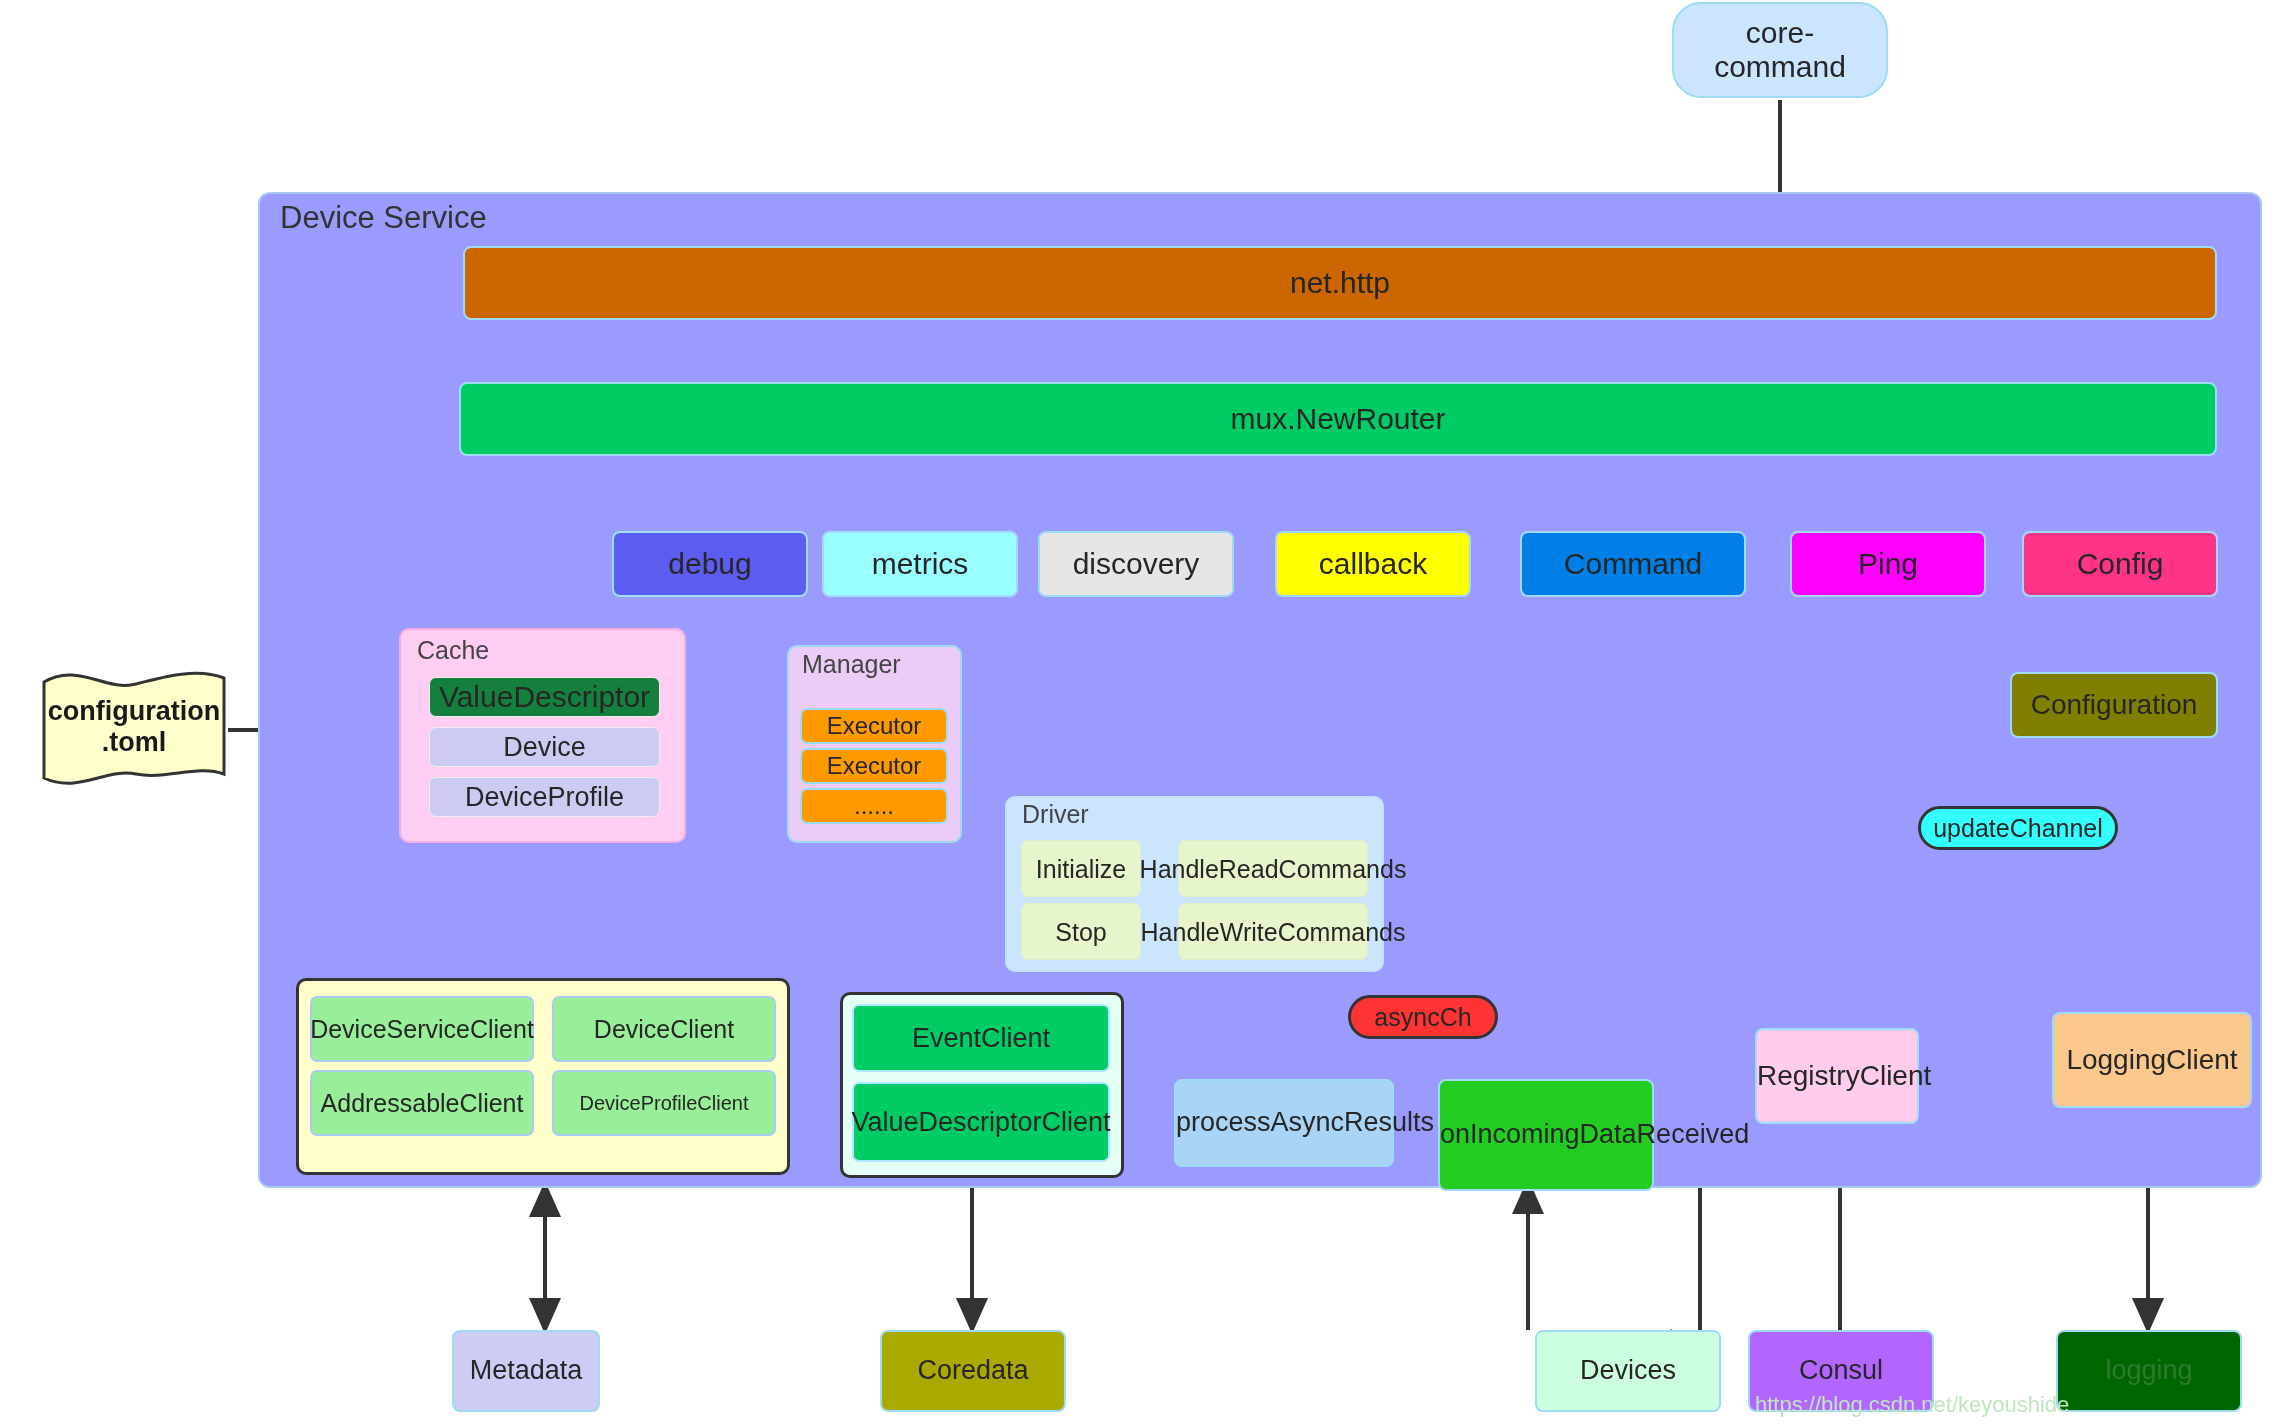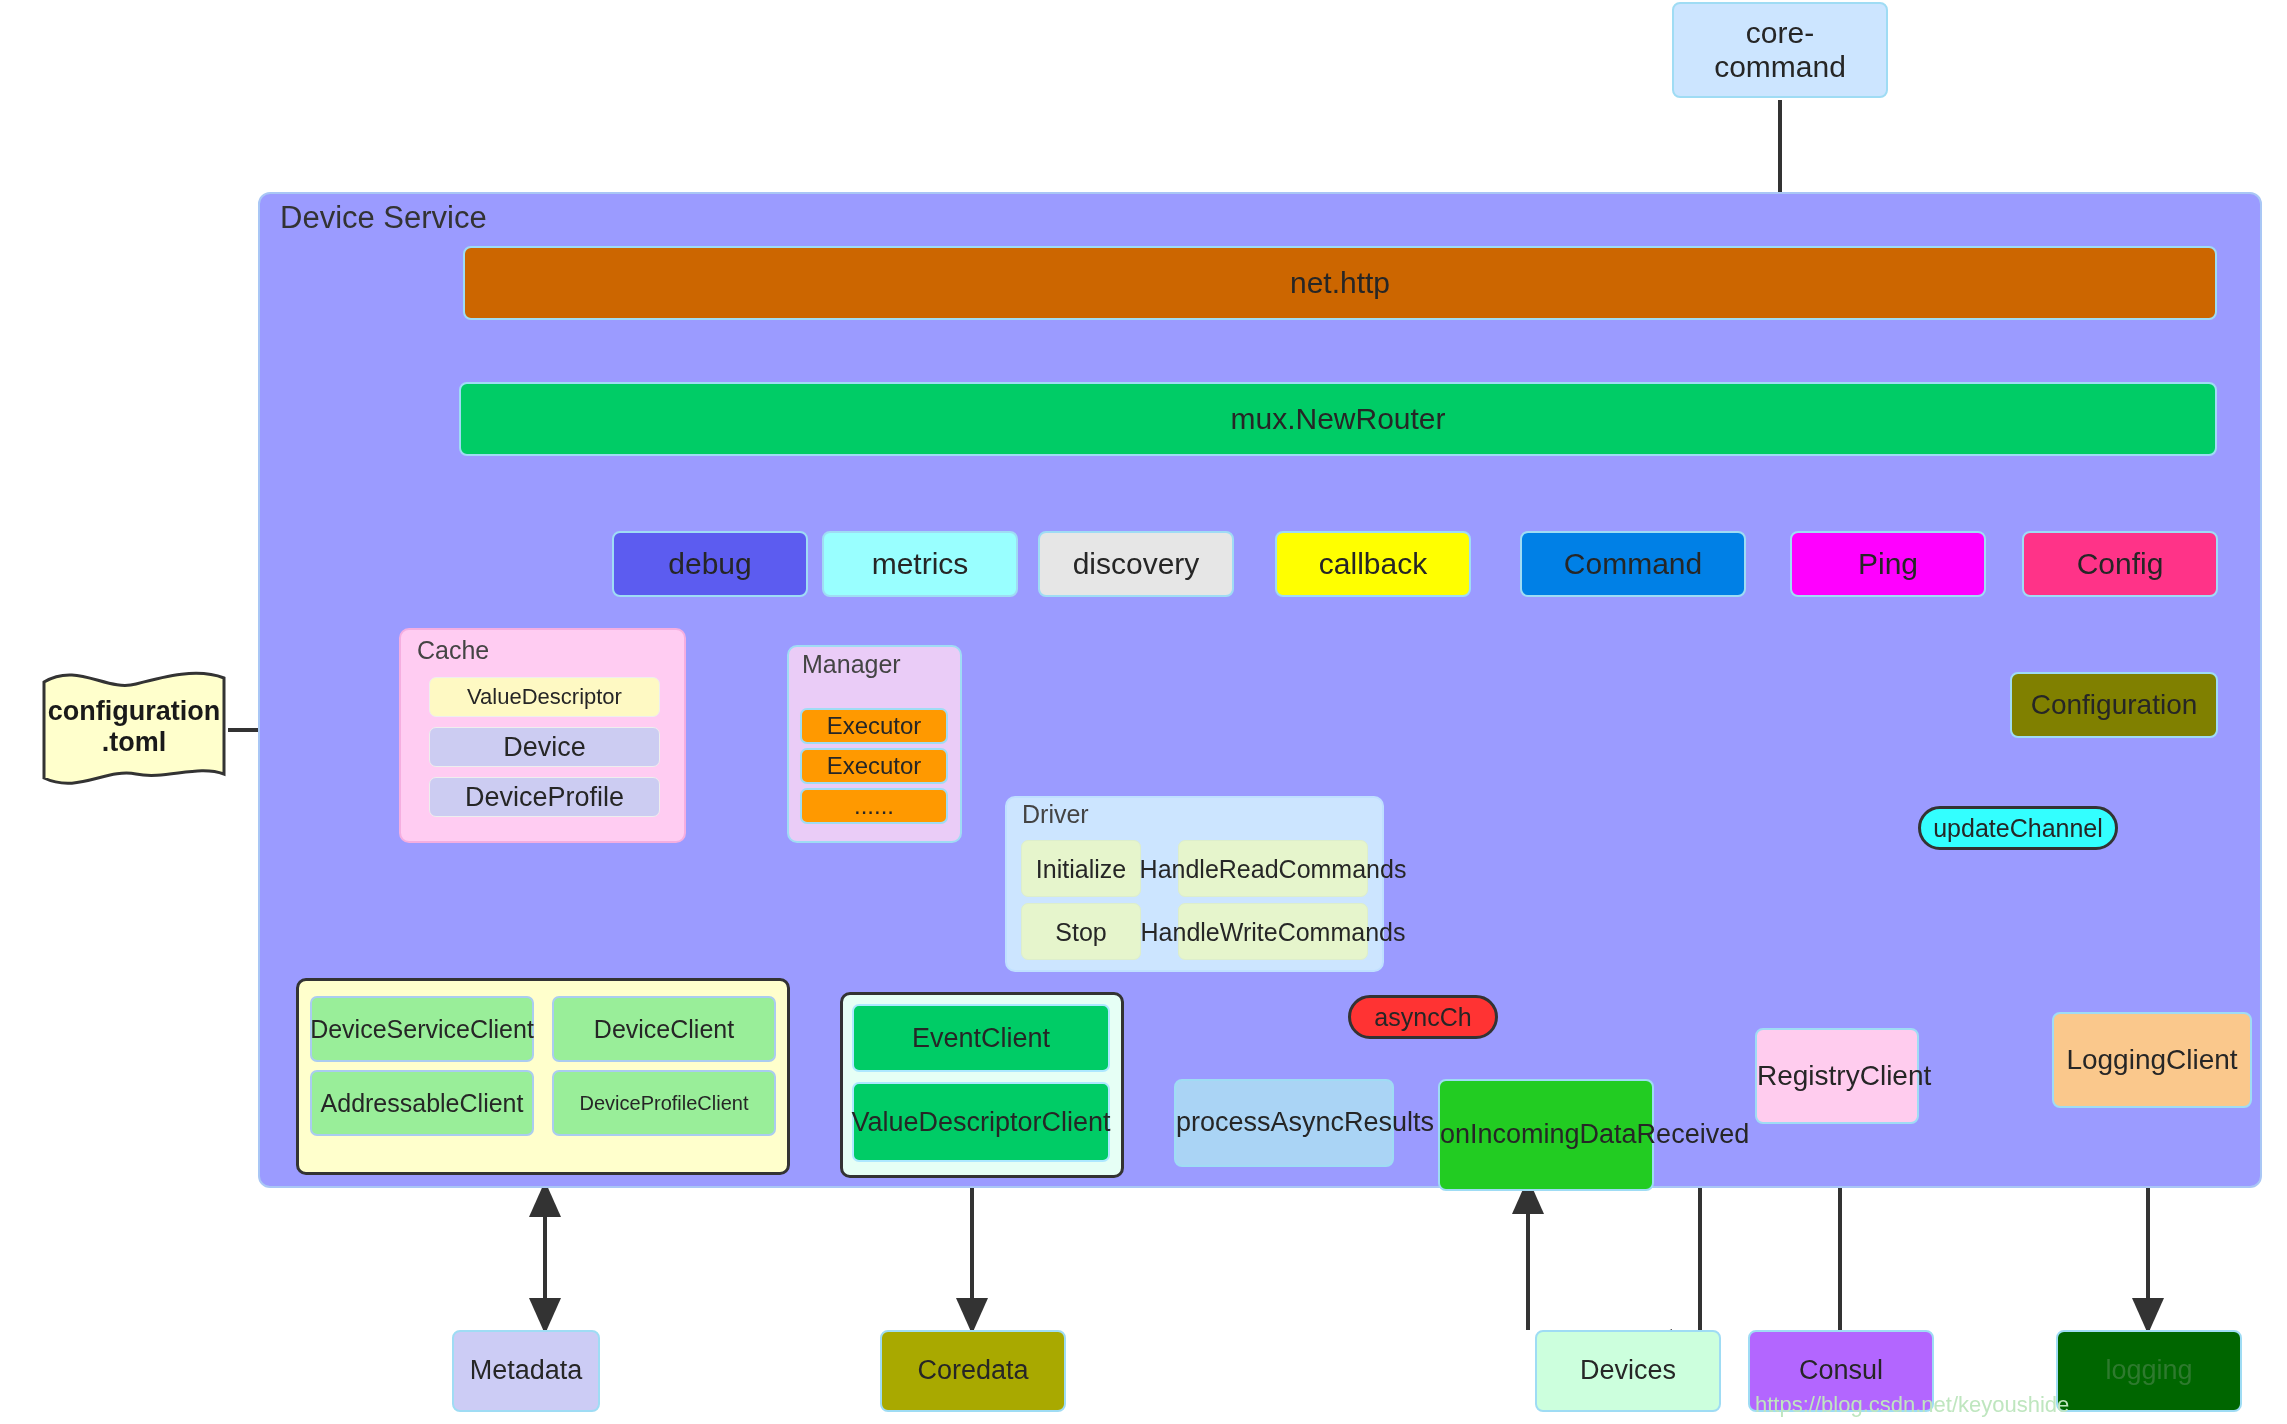--- a/index.html
+++ b/index.html
@@ -99,21 +99,21 @@
       <line x1="972" y1="1185" x2="972" y2="1330" marker-end="url(#ah)"></line>
 
       <line x1="1840" y1="1330" x2="1840" y2="1155" marker-end="url(#ah)"></line>
 
       <path d="M1840 1045 L1840 830 L1922 830" marker-end="url(#ah)"></path>
 
       <line x1="2148" y1="1110" x2="2148" y2="1330" marker-end="url(#ah)"></line>
     </g>
   </svg>
 
-  <div class="node" style="left:1672px;top:2px;width:216px;height:96px;background:#cce5ff;font-size:30px;">
+  <div class="node" style="left:1672px;top:2px;width:216px;height:96px;background:#cce5ff;font-size:30px;border-radius:29px;">
     <span>core-command</span>
   </div>
 
   <div class="container" style="left:258px;top:192px;width:2004px;height:996px;"></div>
   <div class="container-title" style="left:280px;top:200px;">Device Service</div>
 
   <div class="node" style="left:463px;top:246px;width:1754px;height:74px;background:#cc6600;font-size:30px;">
     <span>net.http</span>
   </div>
 
@@ -138,21 +138,21 @@
   </div>
   <div class="node" style="left:1790px;top:531px;width:196px;height:66px;background:#ff00ff;font-size:30px;">
     <span>Ping</span>
   </div>
   <div class="node" style="left:2022px;top:531px;width:196px;height:66px;background:#ff3388;font-size:30px;">
     <span>Config</span>
   </div>
 
   <div class="group" style="left:399px;top:628px;width:287px;height:215px;background:#ffccf2;border:2px solid #f5aee0;"></div>
   <div class="group-title" style="left:417px;top:636px;">Cache</div>
-  <div class="cell" style="left:429px;top:677px;width:231px;height:40px;background:#fef9c3;border:1px solid #eee;font-size:22px;">
+  <div class="cell" style="left:429px;top:677px;width:231px;height:40px;background:#15803d;border:1px solid #eee;font-size:30px;">
     <span>ValueDescriptor</span>
   </div>
   <div class="cell" style="left:429px;top:727px;width:231px;height:40px;background:#ccccf2;border:1px solid #eee;font-size:27px;">
     <span>Device</span>
   </div>
   <div class="cell" style="left:429px;top:777px;width:231px;height:40px;background:#ccccf2;border:1px solid #eee;font-size:27px;">
     <span>DeviceProfile</span>
   </div>
 
   <div class="group" style="left:787px;top:645px;width:175px;height:198px;background:#eaccf7;border:2px solid #9fdcf4;"></div>

